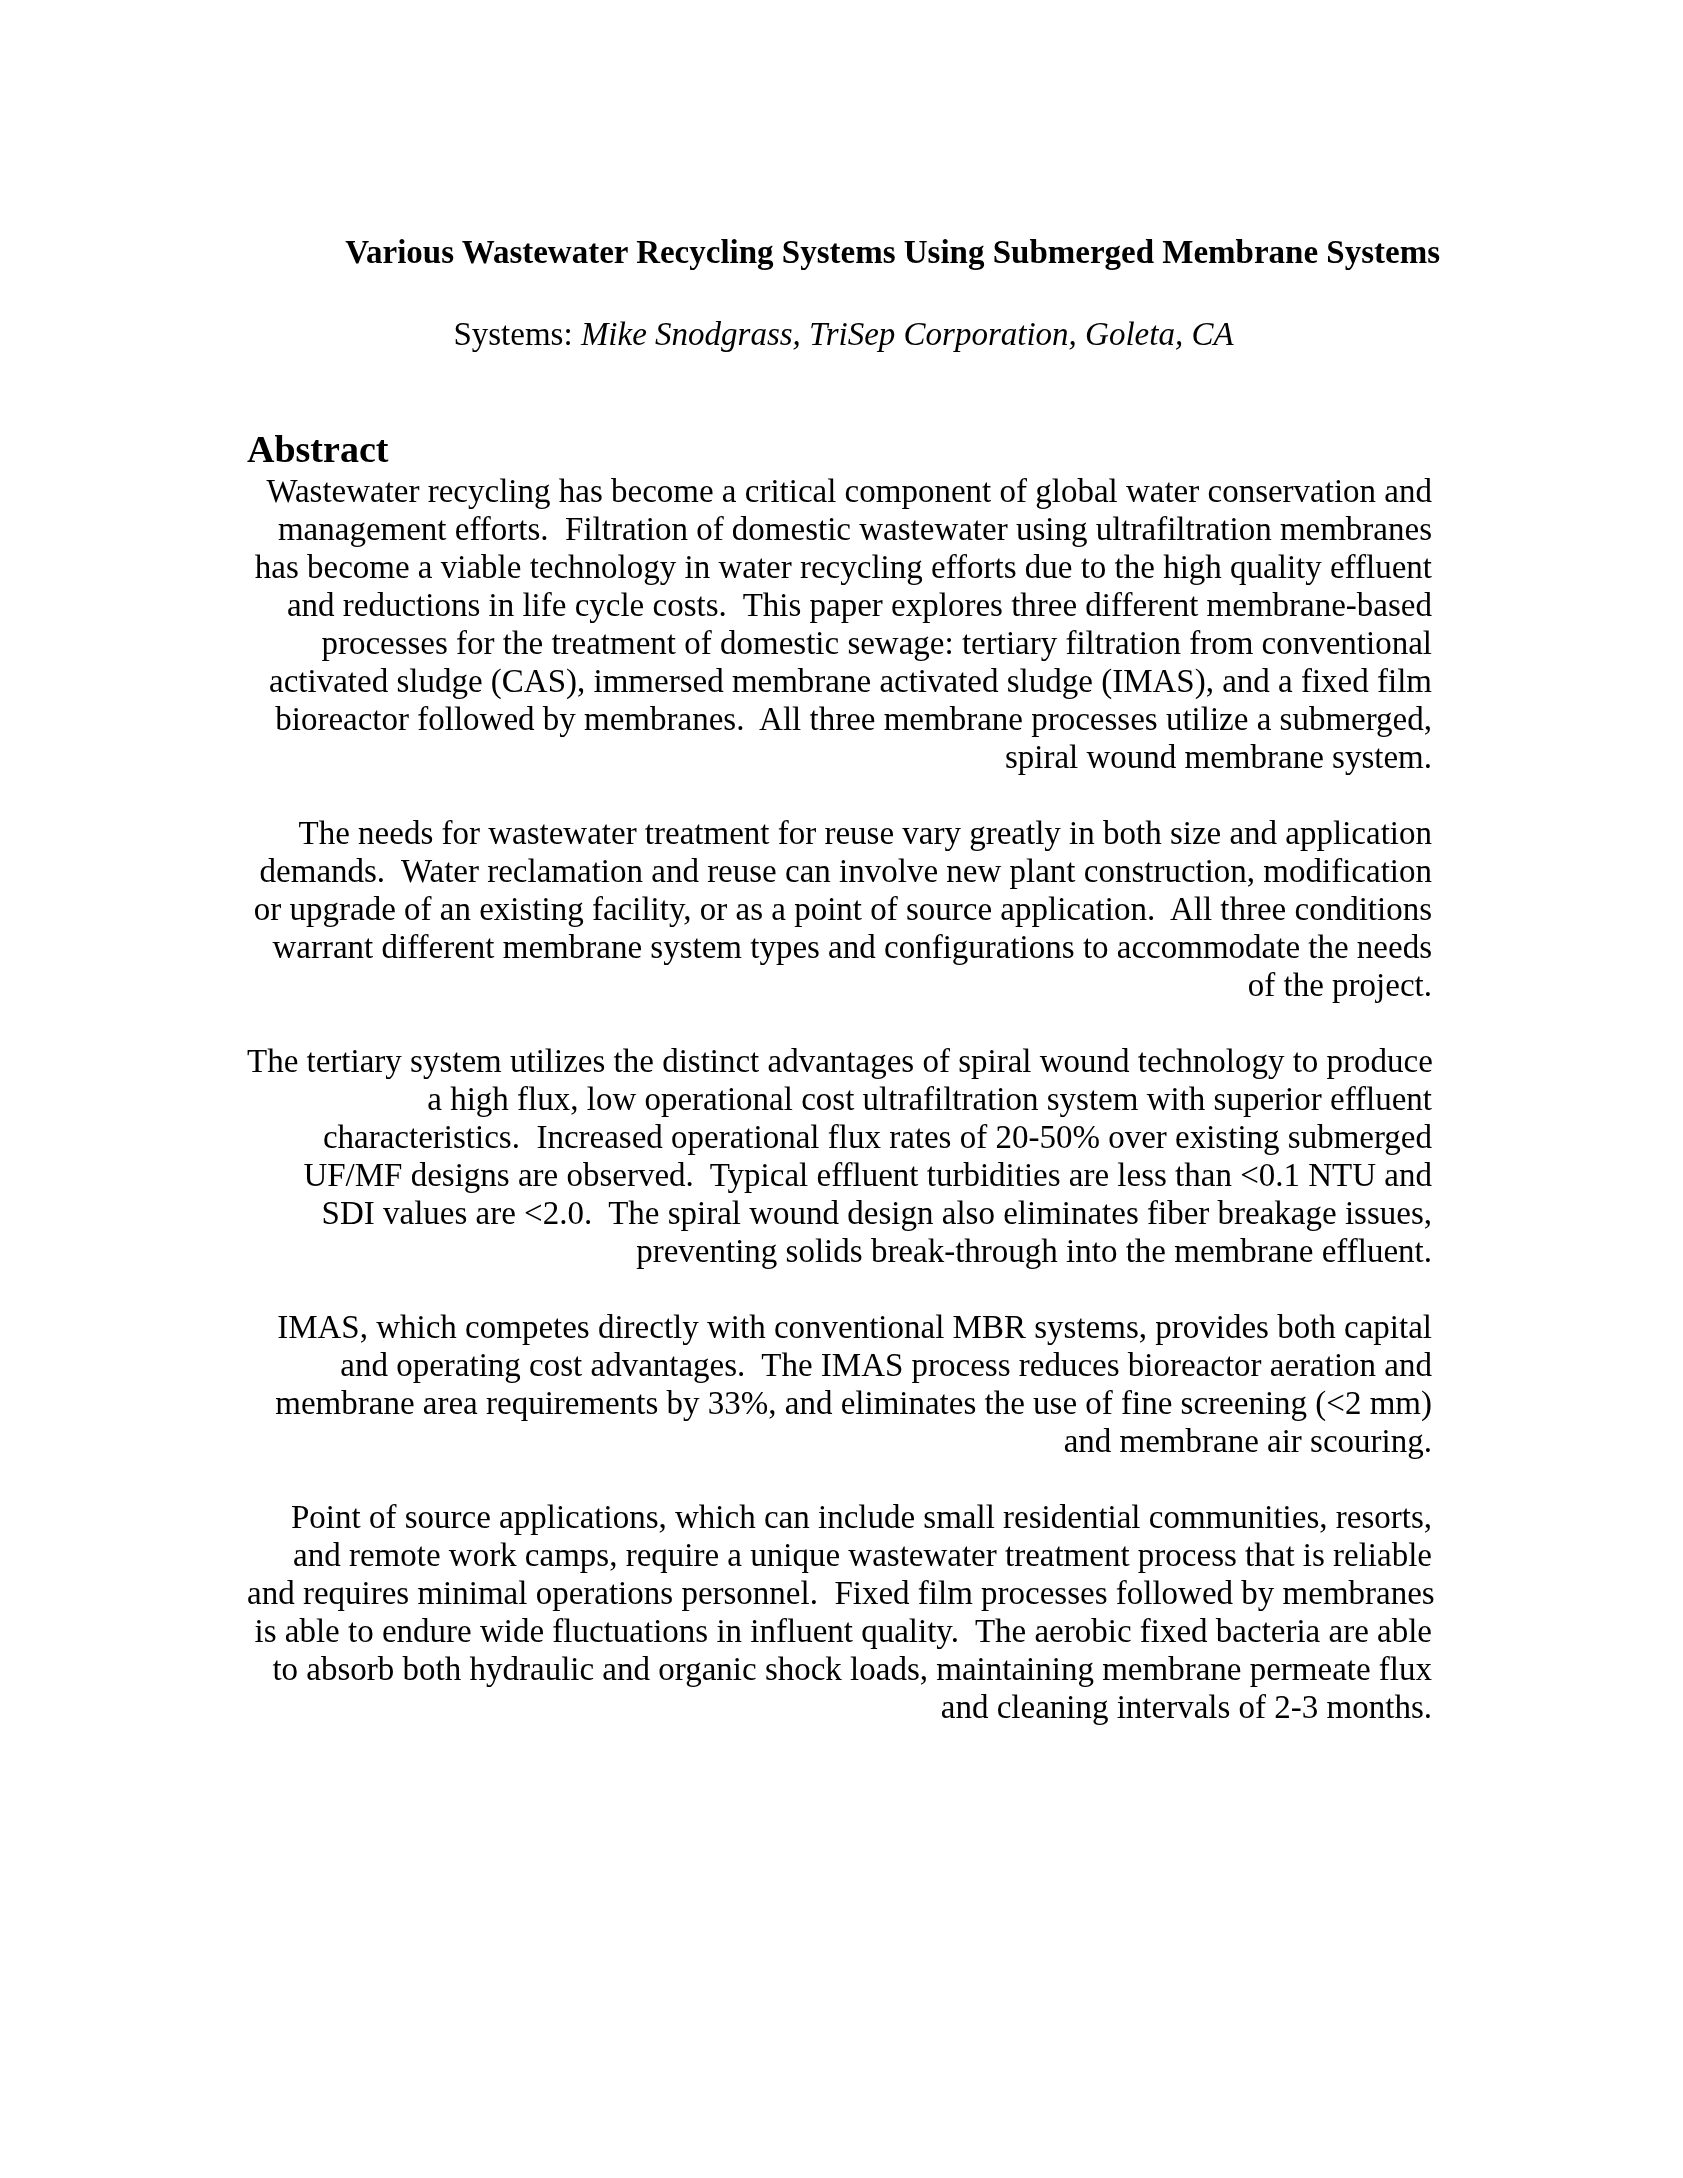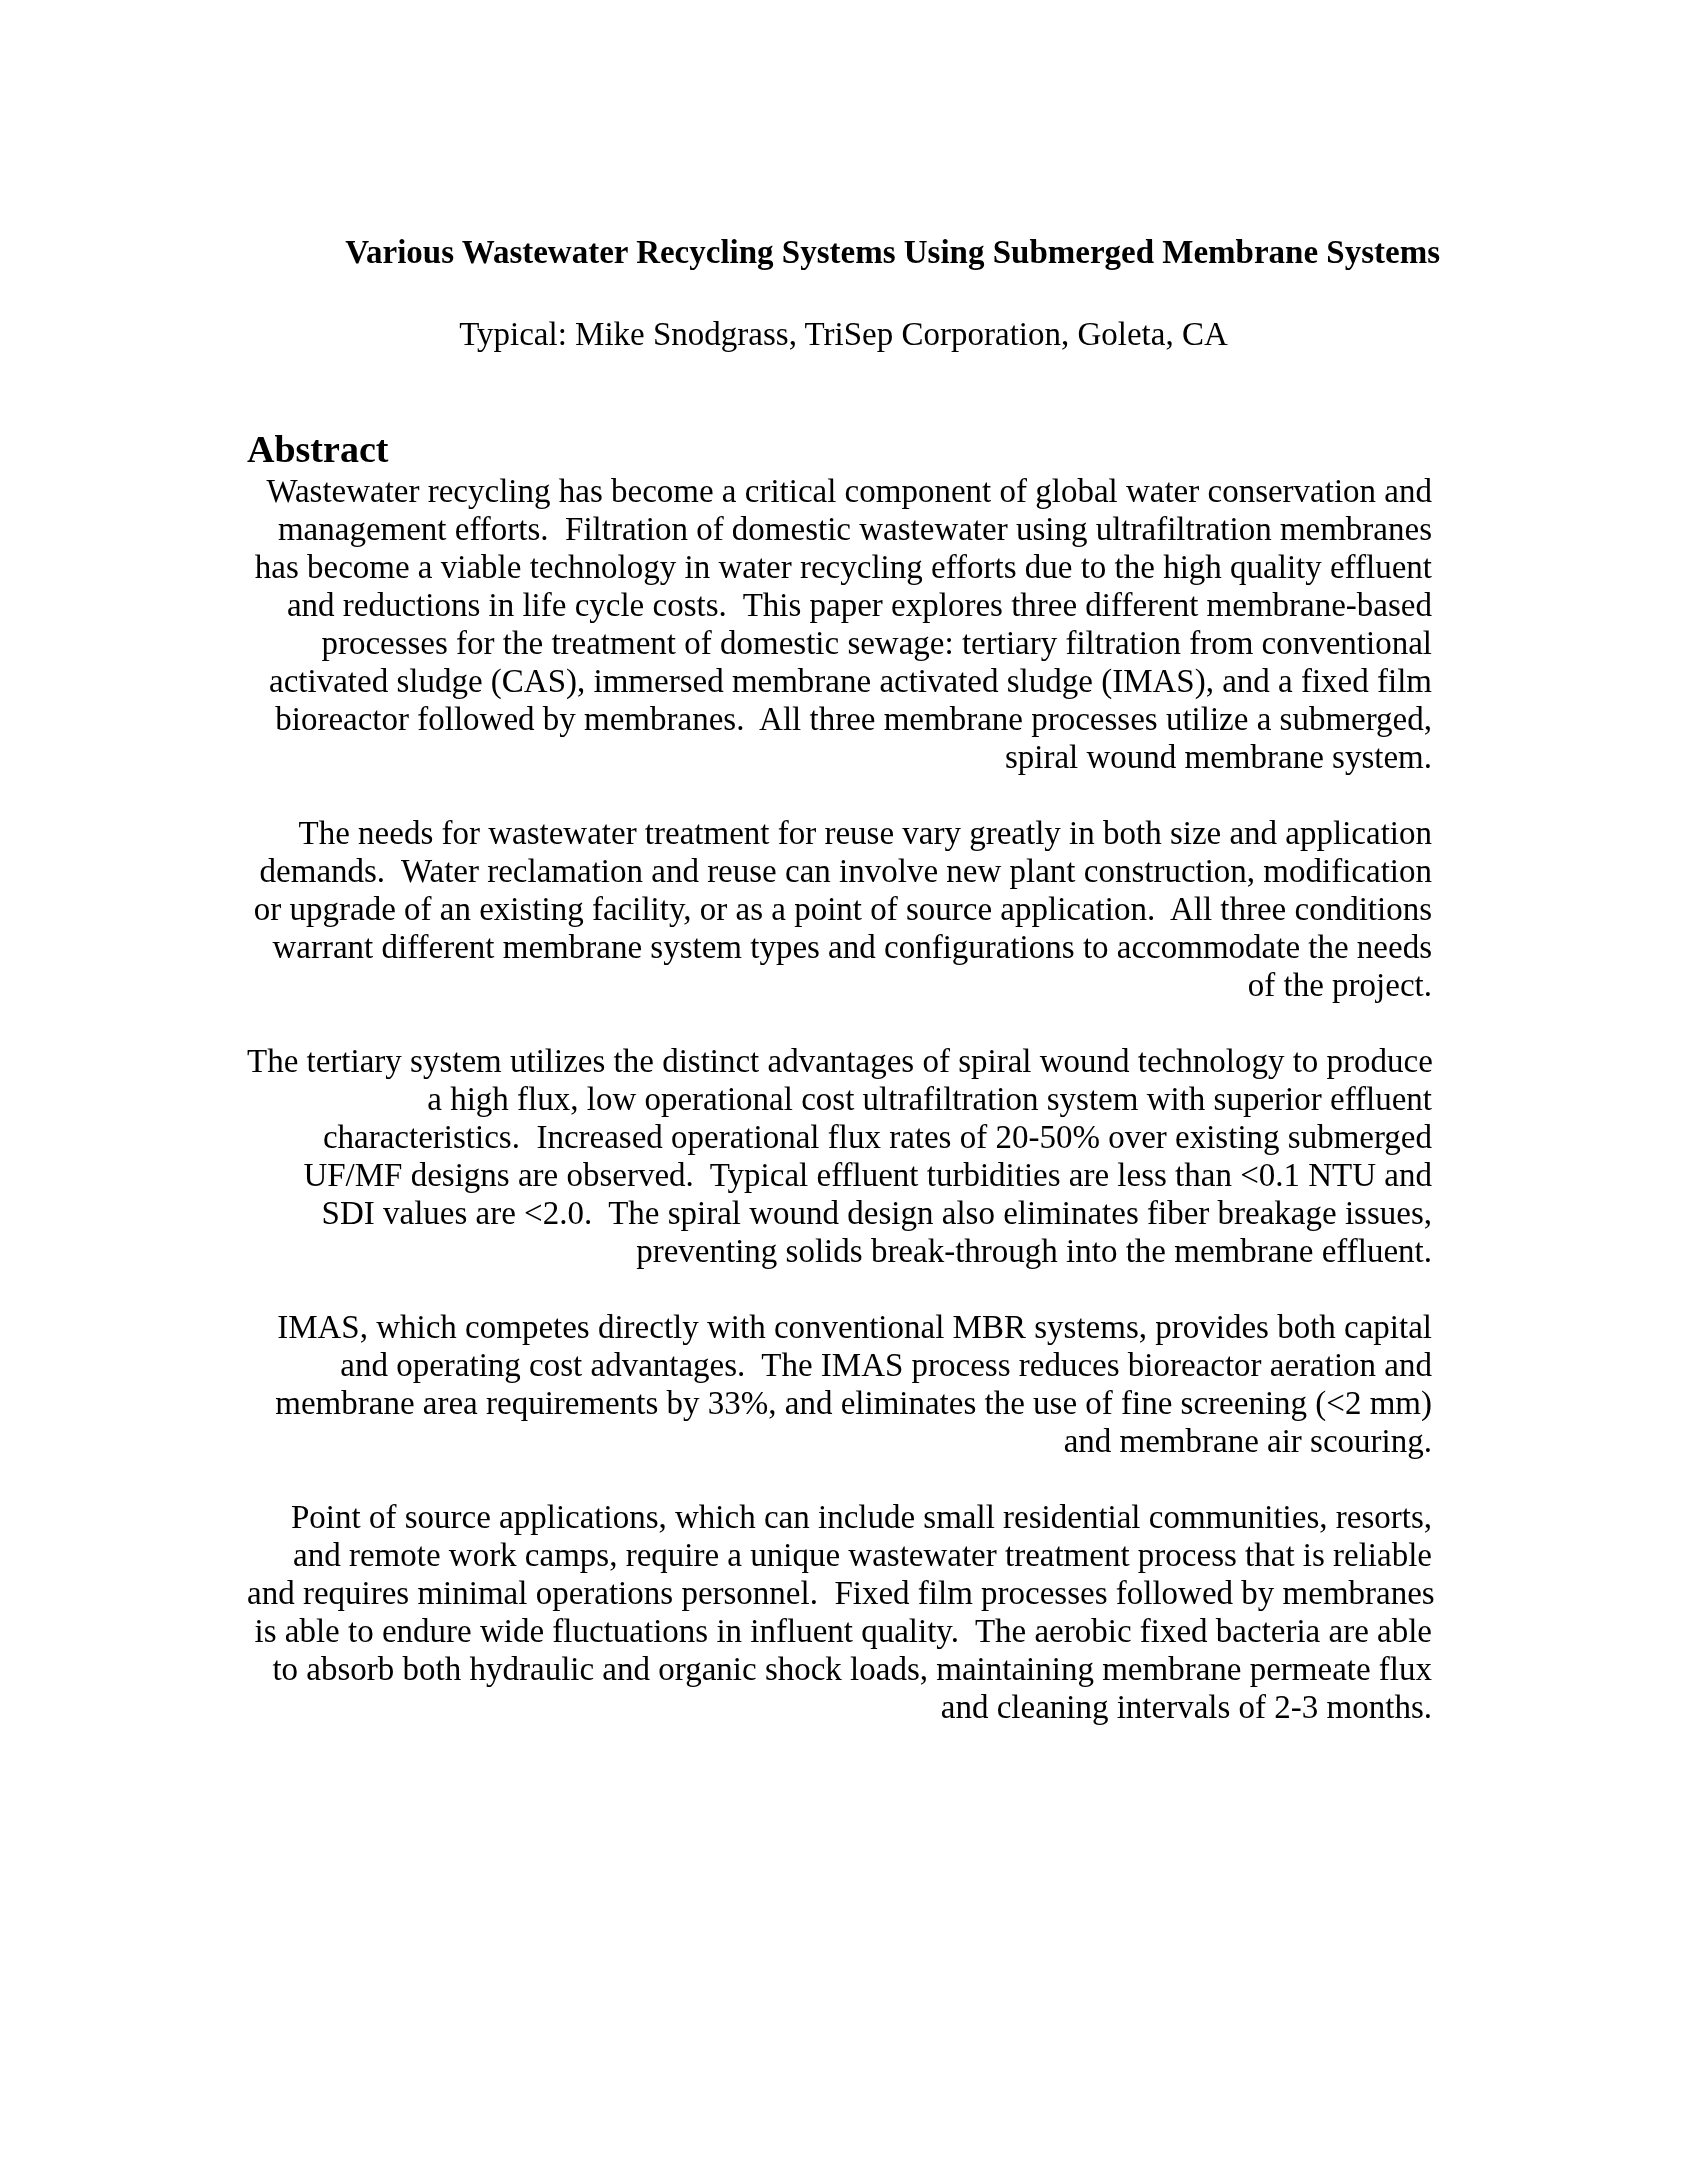--- a/index.html
+++ b/index.html
@@ -26,40 +26,41 @@
     text-align: right;
     margin: 0 0 44px 0;
     white-space: pre-wrap;
   }
   .author {
     text-align: center;
     margin: 0 0 77px 0;
     white-space: pre;
   }
   .author .italic {
+    font-style: italic;
   }
   .abstract-heading {
     font-size: 38px;
     font-weight: bold;
     margin: 16px 0 4px 0;
   }
   .para {
     margin: 0 8px 38px 0;
     white-space: pre;
     text-align: right;
   }
 </style>
 </head>
 <body>
 
 <div class="page">
 
   <h1 class="title">Various Wastewater Recycling Systems Using Submerged Membrane Systems</h1>
 
-  <p class="author"><span>Typical: </span><span class="italic">Mike Snodgrass, TriSep Corporation, Goleta, CA</span></p>
+  <p class="author"><span>Systems: </span><span class="italic">Mike Snodgrass, TriSep Corporation, Goleta, CA</span></p>
 
   <h2 class="abstract-heading">Abstract</h2>
 
   <p class="para">Wastewater recycling has become a critical component of global water conservation and
 management efforts.  Filtration of domestic wastewater using ultrafiltration membranes
 has become a viable technology in water recycling efforts due to the high quality effluent
 and reductions in life cycle costs.  This paper explores three different membrane-based
 processes for the treatment of domestic sewage: tertiary filtration from conventional
 activated sludge (CAS), immersed membrane activated sludge (IMAS), and a fixed film
 bioreactor followed by membranes.  All three membrane processes utilize a submerged,

